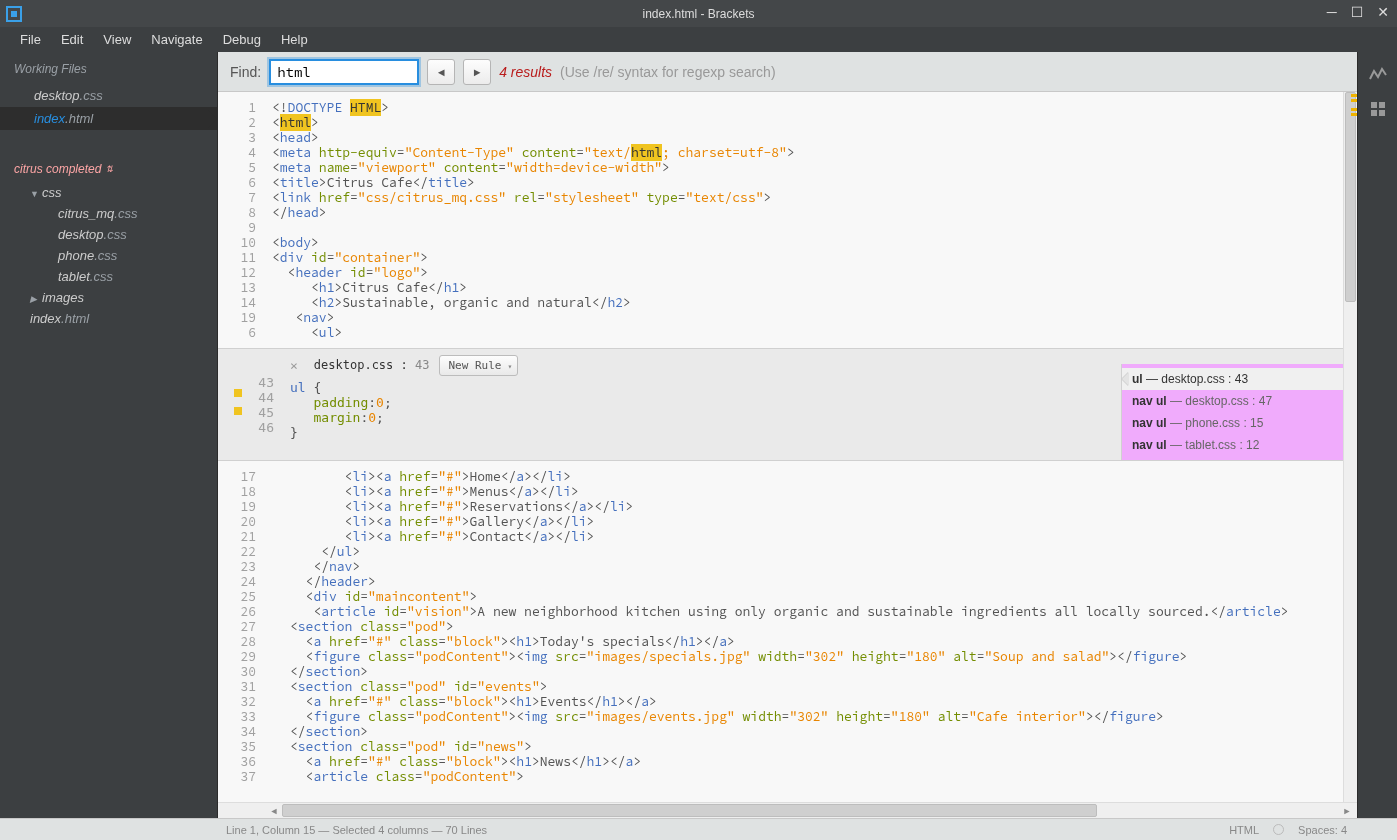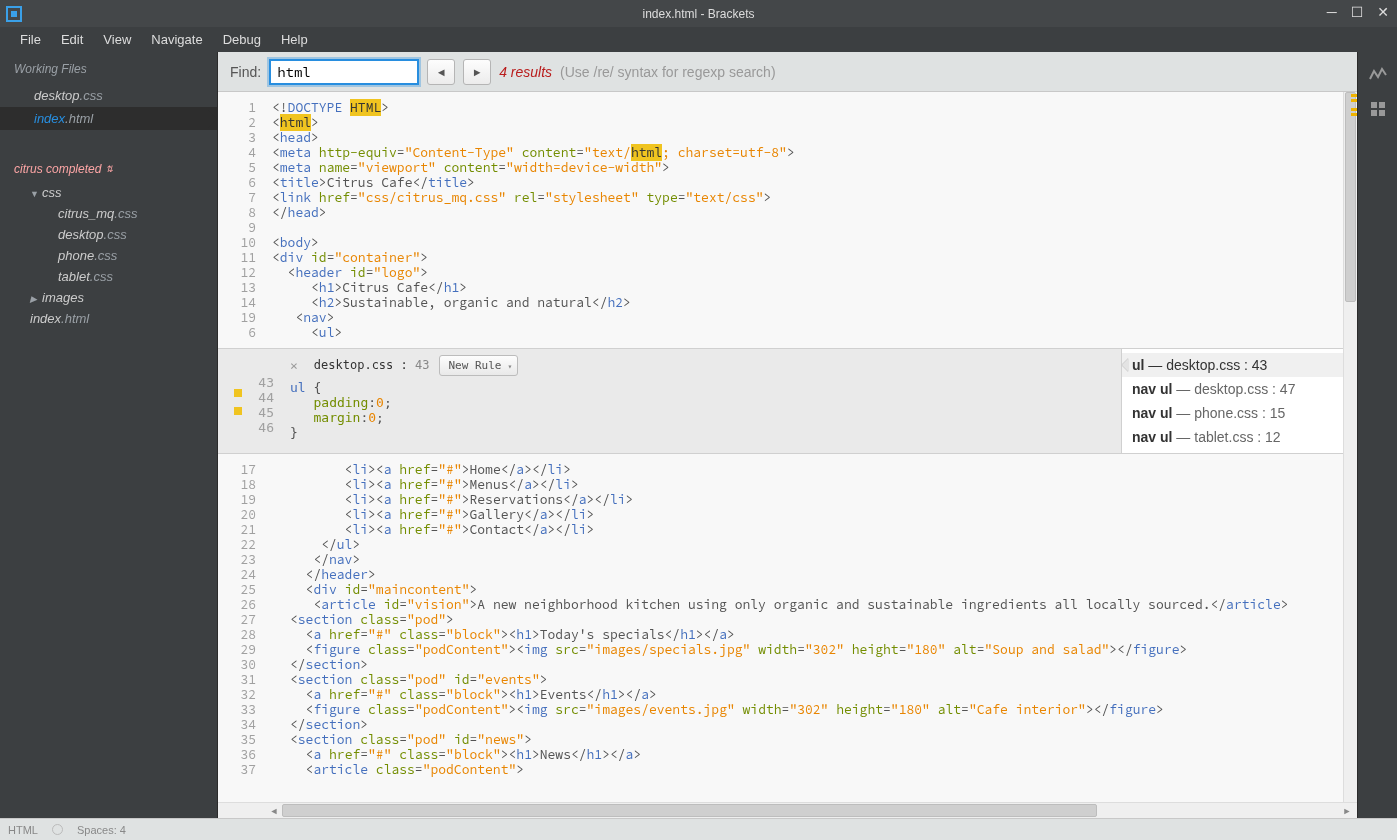--- a/index.html
+++ b/index.html
@@ -40,21 +40,21 @@
 .inline-editor { background:#eaeaea; border-top:1px solid #d0d0d0; border-bottom:1px solid #d0d0d0; display:flex; position:relative; }
 .ie-left { flex:1; display:flex; }
 .ie-gutter { width:48px; text-align:right; padding:26px 10px 8px 0; color:#a0a0a0; line-height:15px; font-family:"Consolas",monospace; font-size:13px; }
 .ie-body { flex:1; padding:6px 0 8px 0; font-family:"Consolas",monospace; font-size:13px; line-height:15px; }
 .ie-title-row { display:flex; align-items:center; gap:10px; padding-bottom:4px; }
 .ie-close { color:#999; cursor:pointer; padding:0 6px; }
 .ie-title { color:#333; font-size:12px; }
 .newrule { border:1px solid #bcbcbc; background:linear-gradient(#fdfdfd,#e9e9e9); border-radius:3px; padding:2px 16px 2px 8px; font-size:11px; color:#555; cursor:pointer; position:relative; }
 .newrule::after { content:"▾"; position:absolute; right:5px; top:3px; font-size:8px; color:#888; }
 .ie-code { white-space:pre; color:#535353; padding-left:6px; }
-.ie-rules { width:236px; background:#ffffff; border-left:1px solid #d0d0d0; padding:4px 0; font-size:14px; }
+.ie-rules { width:236px; background:#f0abfc; border-left:1px solid #d0d0d0; padding:4px 0; font-size:12px;margin-top:15px; }
 .ie-rule { padding:4px 10px; color:#666; cursor:pointer; }
 .ie-rule.sel { background:#f0f0f0; color:#333; position:relative; }
 .ie-rule.sel::before { content:""; position:absolute; left:-7px; top:50%; transform:translateY(-50%); width:0; height:0; border:7px solid transparent; border-right-color:#e3e3e3; filter:drop-shadow(-1px 0 0 #ccc); }
 .ie-rule b { color:#333; font-weight:600; }
 .rail { width:40px; background:#3c3f41; border-left:1px solid #2b2b2b; display:flex; flex-direction:column; align-items:center; padding-top:14px; gap:16px; }
 .rail-icon { width:18px; height:18px; color:#888; cursor:pointer; }
 .status { position:absolute; bottom:0; left:0; right:0; height:22px; background:#dfe2e2; border-top:1px solid #c8c8c8; display:flex; align-items:center; font-size:11px; color:#888; padding:0 8px; }
 .status-left { flex:1; padding-left:218px; }
 .status-right { display:flex; gap:14px; align-items:center; padding-right:42px; }
 .hscroll { height:16px; background:#efefef; border-top:1px solid #ddd; position:relative; }
@@ -278,18 +278,19 @@
           <rect x="10" y="2" width="6" height="6" fill="#999"></rect>
           <rect x="2" y="10" width="6" height="6" fill="#999"></rect>
           <rect x="10" y="10" width="6" height="6" fill="#999"></rect>
         </svg>
     </span>
   </div>
 
 </div>
 
 <div class="status">
+  <div class="status-left">Line 1, Column 15 — Selected 4 columns — 70 Lines</div>
   <div class="status-right">
     <span>HTML</span>
     <span style="border:1px solid #bbb; border-radius:50%; width:11px; height:11px; display:inline-block"></span>
     <span>Spaces: 4</span>
   </div>
 </div>
 
 </body></html>

